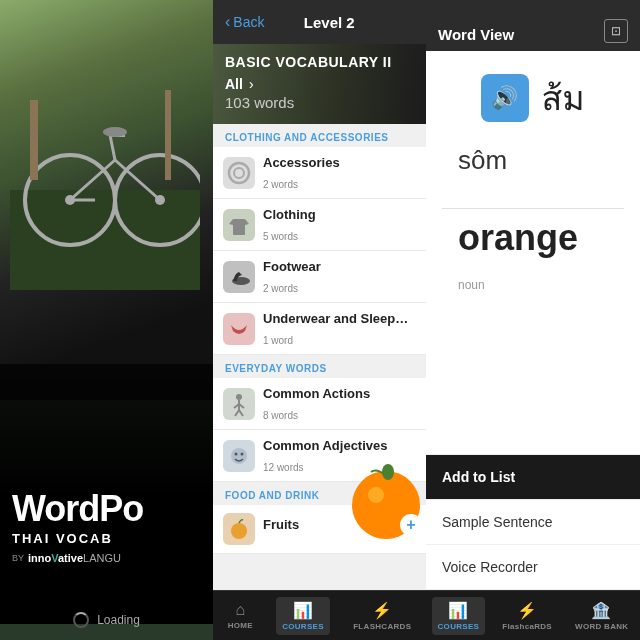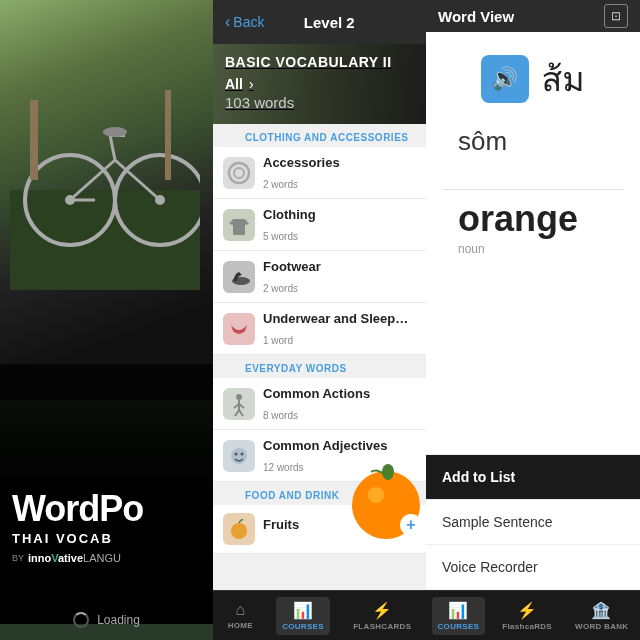--- a/index.html
+++ b/index.html
@@ -127,21 +127,20 @@
       color: #fff;
     }
     .header-icon { width: 20px; }
 
     .course-banner {
       position: relative;
       height: 80px;
       background: linear-gradient(135deg, #555 0%, #333 50%, #222 100%);
       overflow: hidden;
       flex-shrink: 0;
-      text-decoration: underline;
     }
     .course-banner-bg {
       position: absolute;
       top: 0; left: 0; right: 0; bottom: 0;
       background: linear-gradient(to right, #4a5a3a 0%, #2a3020 60%, #1a1a1a 100%);
       opacity: 0.8;
     }
     .course-banner-content {
       position: relative;
       z-index: 1;
@@ -168,21 +167,20 @@
       overflow-y: auto;
       background: #f0f0f0;
     }
     .section-header {
       padding: 8px 12px 4px;
       font-size: 10px;
       font-weight: 700;
       color: #4a9ee0;
       letter-spacing: 0.5px;
       background: #f0f0f0;
-      margin-left: 20px;
     }
     .list-item {
       display: flex;
       align-items: center;
       background: #fff;
       padding: 8px 10px;
       border-bottom: 1px solid #e8e8e8;
       cursor: pointer;
     }
     .list-item-icon {
@@ -235,23 +233,23 @@
       display: flex;
       flex-direction: column;
       flex-shrink: 0;
       overflow: hidden;
     }
     .right-header {
       background: #2c2c2c;
       color: #fff;
       padding: 8px 12px;
       display: flex;
-      align-items: center;
+      align-items: flex-end;
       justify-content: space-between;
-      height: 32px;
+      height: 51px;
       flex-shrink: 0;
     }
     .right-header-title {
       font-size: 15px;
       font-weight: 600;
       color: #fff;
     }
     .right-header-icon {
       width: 24px; height: 24px;
       border: 1px solid #888;
@@ -310,21 +308,21 @@
       font-weight: 700;
       color: #222;
       align-self: flex-start;
       padding-left: 16px;
     }
     .word-pos {
       font-size: 12px;
       color: #999;
       align-self: flex-start;
       padding-left: 16px;
-      margin-top: 2px;
+      margin-top: 19px;
       margin-bottom: 16px;
     }
 
     .action-buttons {
       width: 100%;
       flex-shrink: 0;
       border-top: 1px solid #eee;
     }
     .action-btn {
       width: 100%;

